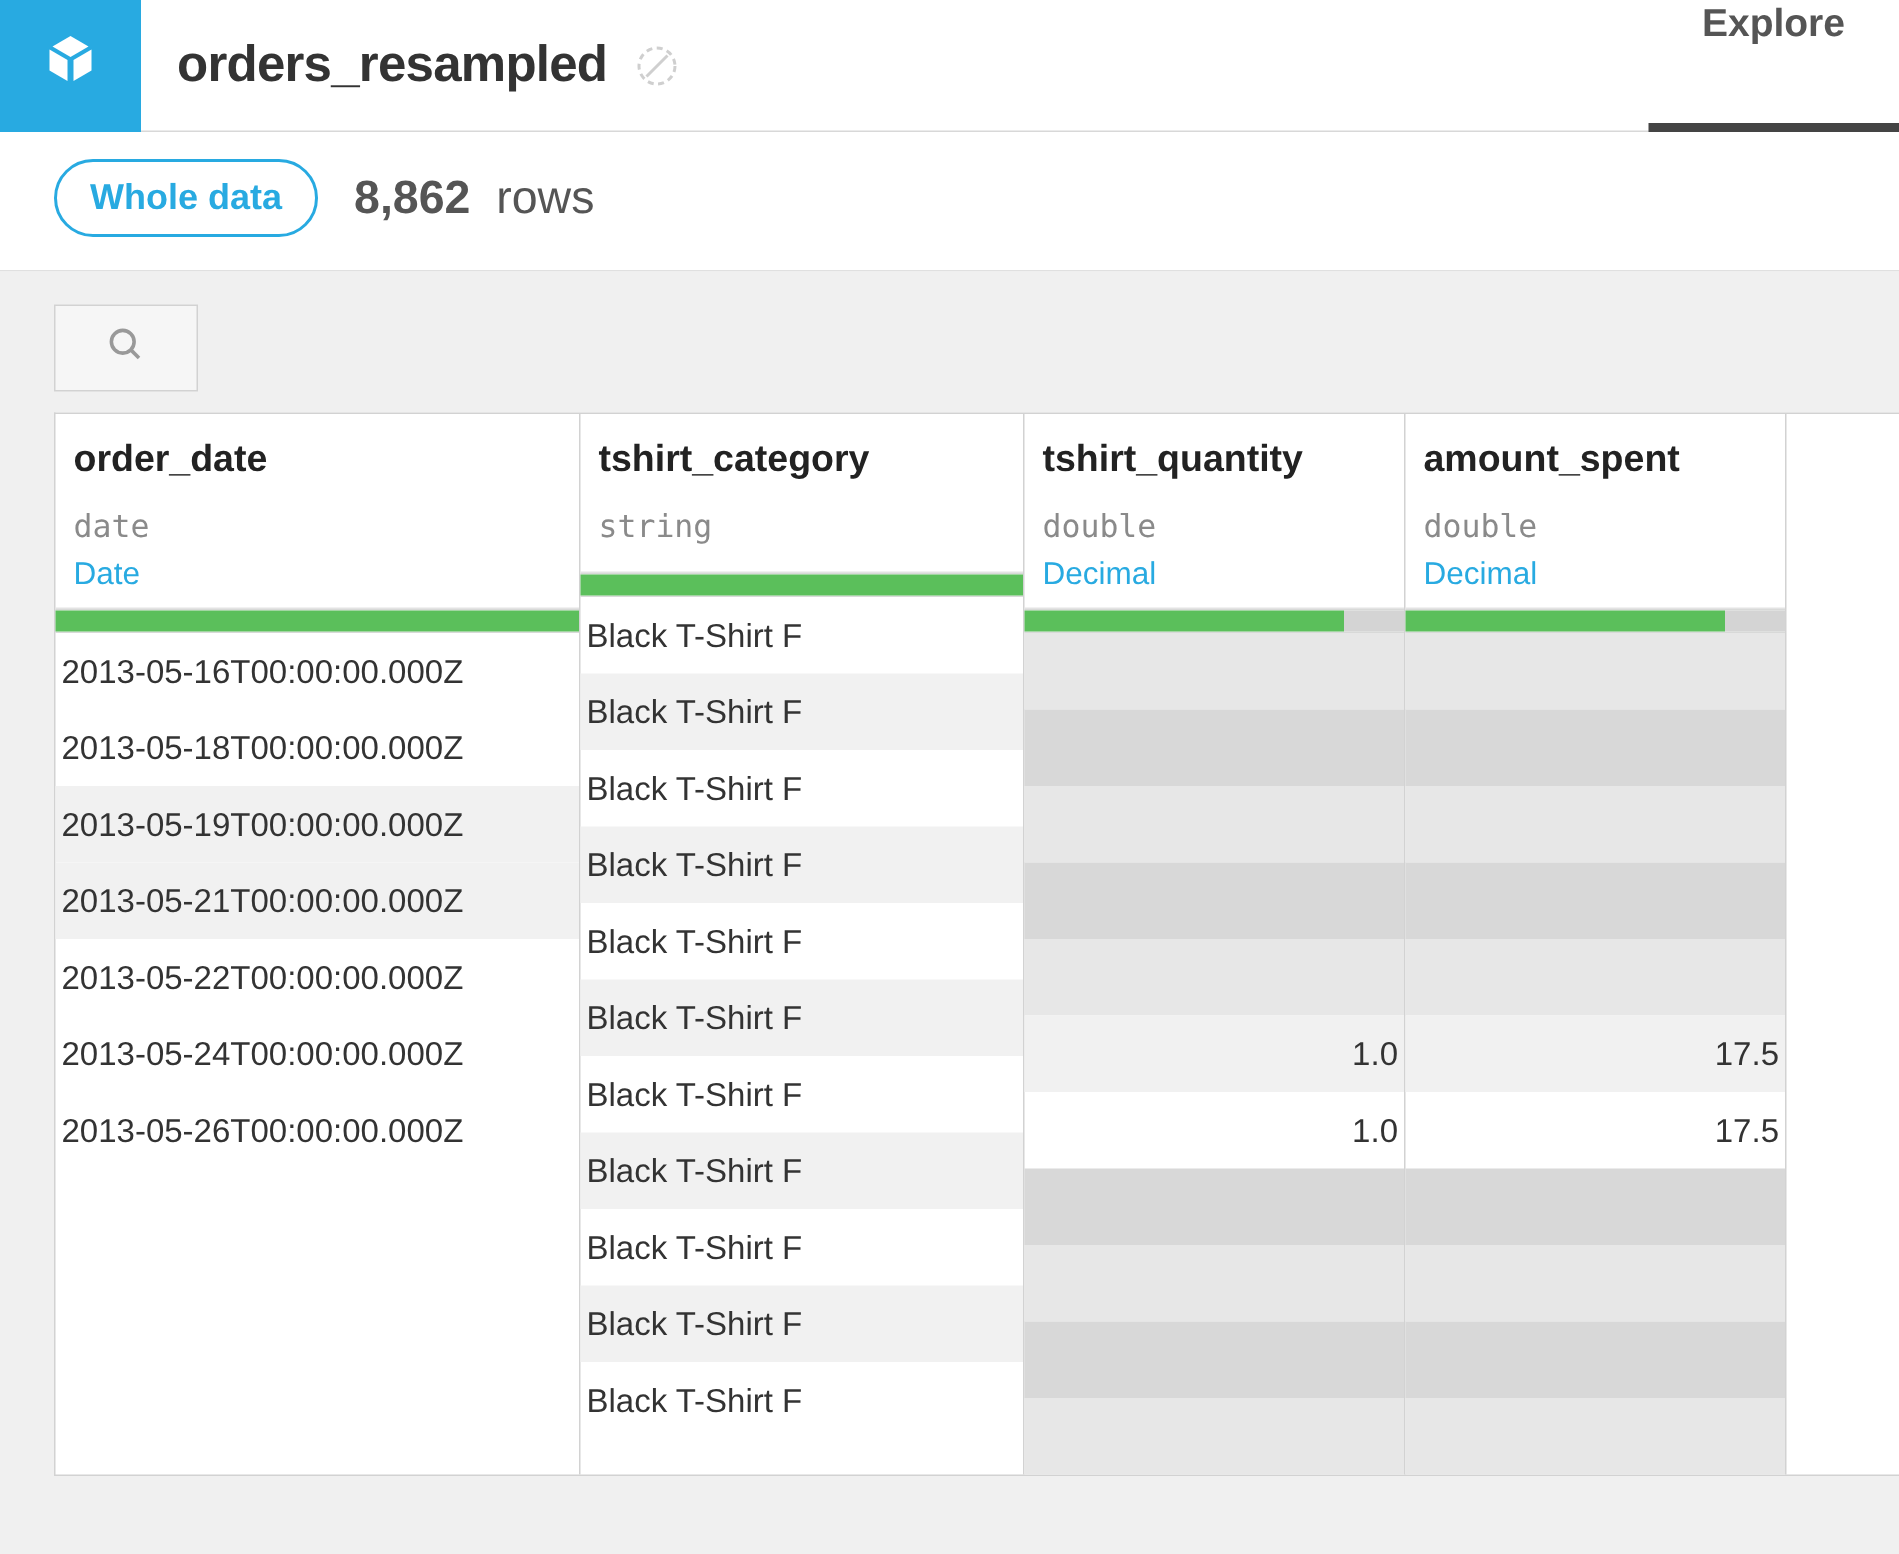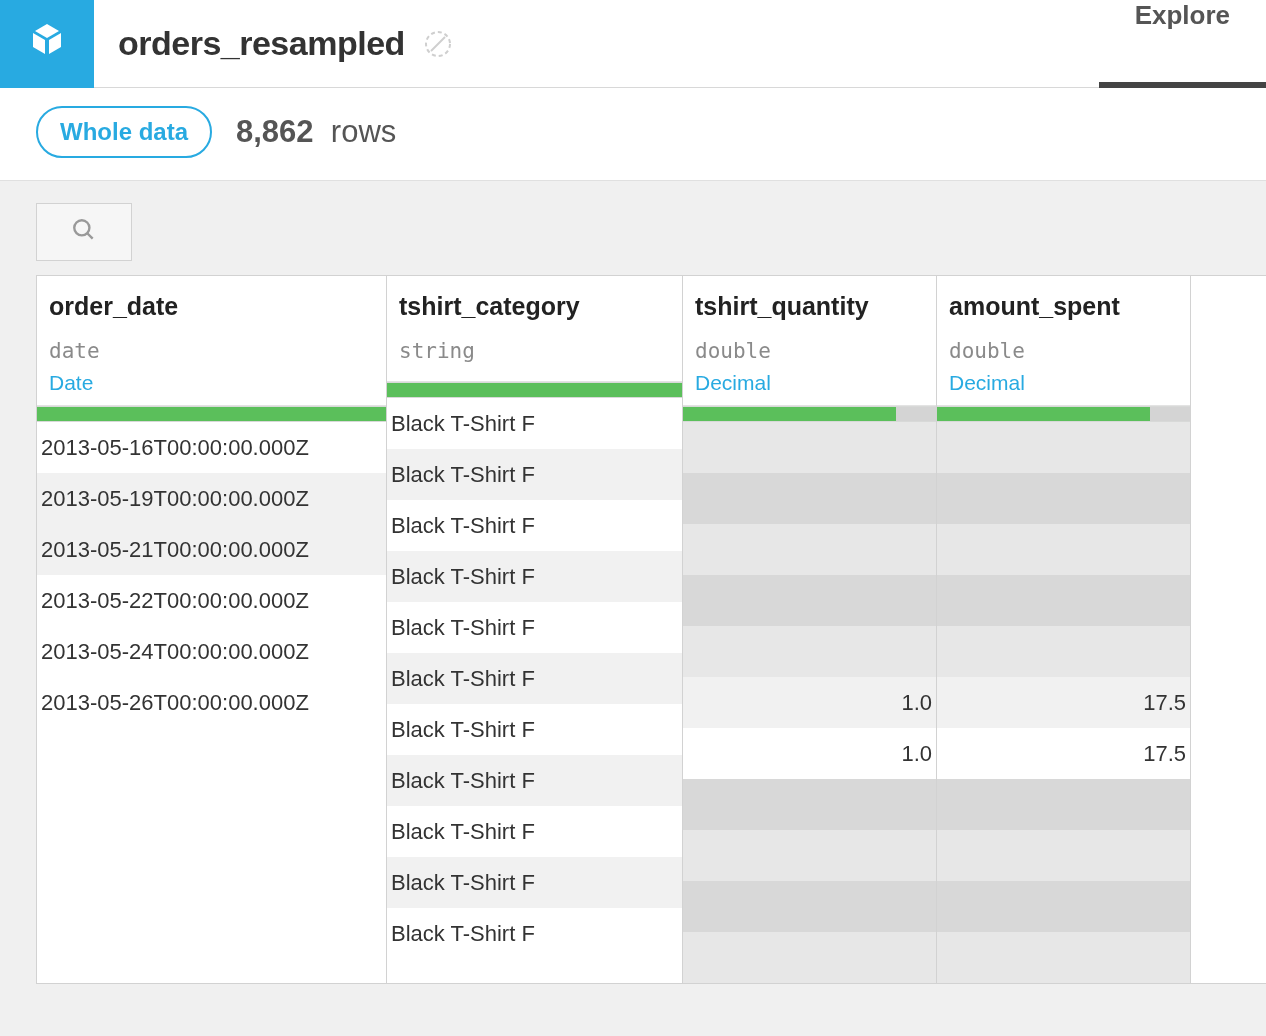--- a/index.html
+++ b/index.html
@@ -237,20 +237,21 @@
   <div class="col">
         <div class="col-header">
           <div class="col-name">order_date</div>
           <div class="col-type">date</div>
           <div class="col-semantic">Date</div>
         </div>
         <div class="quality-bar">
           <div class="qb-green" style="width: 100%;"></div>
         </div>
         <div class="cell">2013-05-16T00:00:00.000Z</div>
+        <div class="cell">2013-05-18T00:00:00.000Z</div>
         <div class="cell alt">2013-05-19T00:00:00.000Z</div>
         <div class="cell alt">2013-05-21T00:00:00.000Z</div>
         <div class="cell">2013-05-22T00:00:00.000Z</div>
         <div class="cell">2013-05-24T00:00:00.000Z</div>
         <div class="cell">2013-05-26T00:00:00.000Z</div>
       </div>
       <div class="col">
         <div class="col-header">
           <div class="col-name">tshirt_category</div>
           <div class="col-type">string</div>

